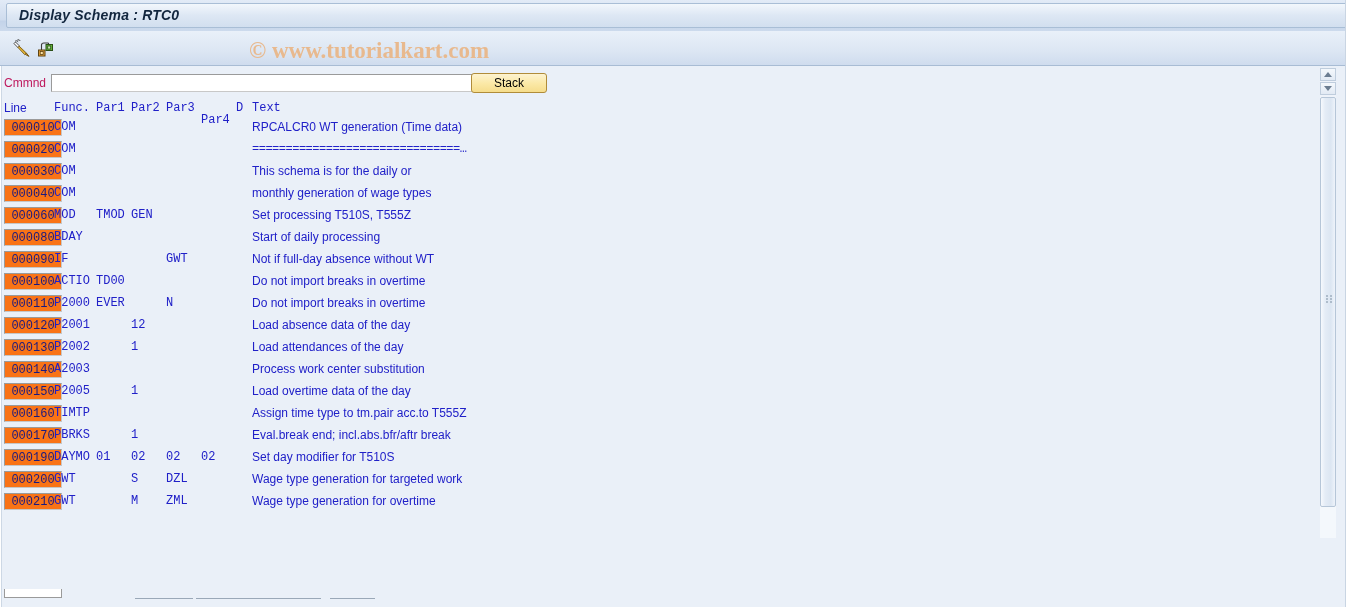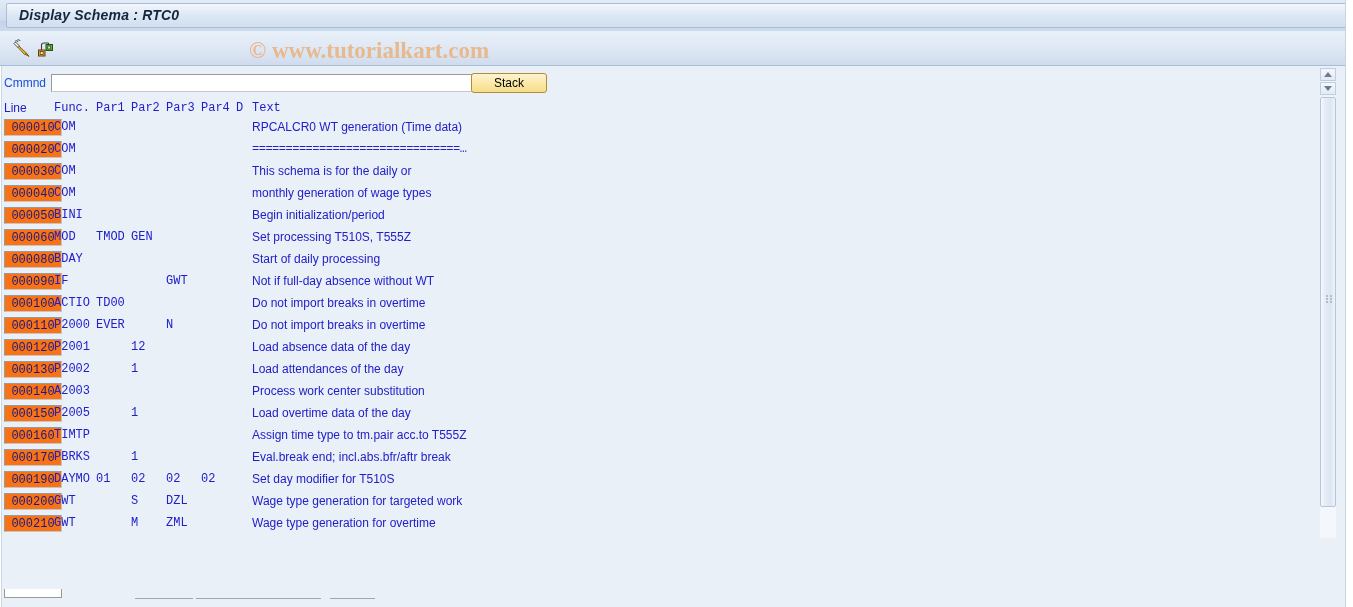--- a/index.html
+++ b/index.html
@@ -97,21 +97,21 @@
     position: absolute;
     left: 0; top: 72px;
     width: 1320px;
     height: 26px;
   }
   .cmd-label {
     position: absolute;
     left: 4px; top: 4px;
     font-family: "Liberation Sans", sans-serif;
     font-size: 12px;
-    color: #1d4ed8;
+    color: #be185d;
   }
   .cmd-input {
     position: absolute;
     left: 51px; top: 2px;
     width: 422px;
     height: 18px;
     border: 1px solid #9a9a9a;
     border-right-color: #c8c8c8;
     border-bottom-color: #c8c8c8;
     background: #ffffff;
@@ -152,21 +152,21 @@
   .col-headers span {
     position: absolute;
     top: 0;
     white-space: nowrap;
   }
   .ch-line  { left: 4px; font-family: "Liberation Sans", sans-serif; }
   .ch-func  { left: 54px; }
   .ch-par1  { left: 96px; }
   .ch-par2  { left: 131px; }
   .ch-par3  { left: 166px; }
-  .ch-par4  { left: 201px; }
+  .ch-par4  { left: 201px; margin-top: 12px; }
   .ch-d     { left: 236px; }
   .ch-text  { left: 252px; }
 
   
   .rows {
     position: absolute;
     left: 0; top: 119px;
     width: 1320px;
     height: 470px;
     overflow: hidden;
@@ -395,25 +395,20 @@
         <div class="line-box">000030</div>
         <div class="cell c-func">COM</div>
         <div class="cell c-text">This schema is for the daily or</div>
       </div>
       <div class="row">
         <div class="line-box">000040</div>
         <div class="cell c-func">COM</div>
         <div class="cell c-text">monthly generation of wage types</div>
       </div>
       <div class="row">
-        <div class="line-box">000050</div>
-        <div class="cell c-func">BINI</div>
-        <div class="cell c-text">Begin initialization/period</div>
-      </div>
-      <div class="row">
         <div class="line-box">000060</div>
         <div class="cell c-func">MOD</div>
         <div class="cell c-p1">TMOD</div>
         <div class="cell c-p2">GEN</div>
         <div class="cell c-text">Set processing T510S, T555Z</div>
       </div>
       <div class="row">
         <div class="line-box">000080</div>
         <div class="cell c-func">BDAY</div>
         <div class="cell c-text">Start of daily processing</div>

